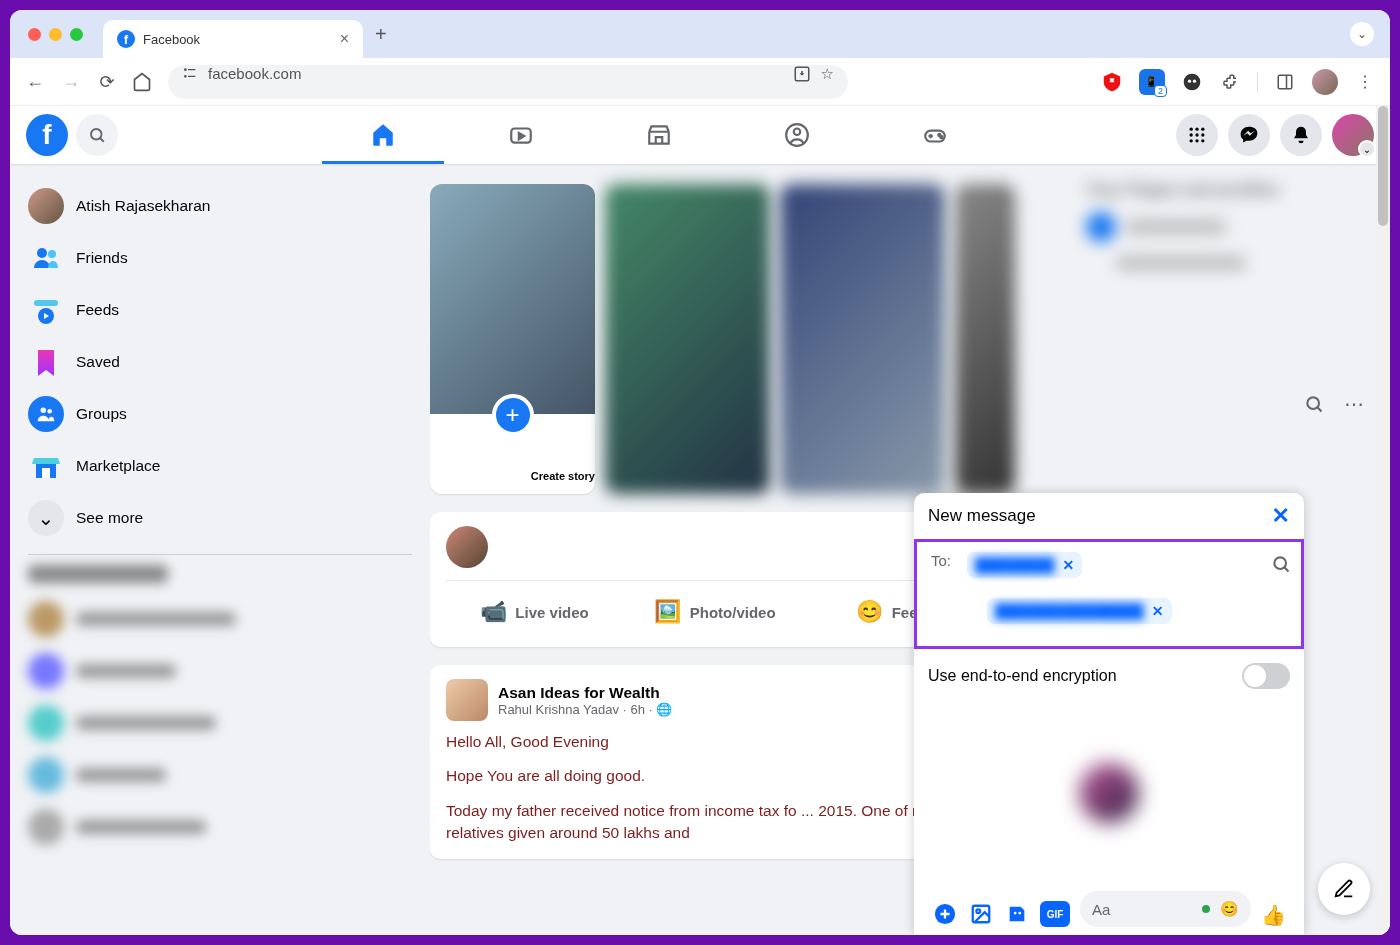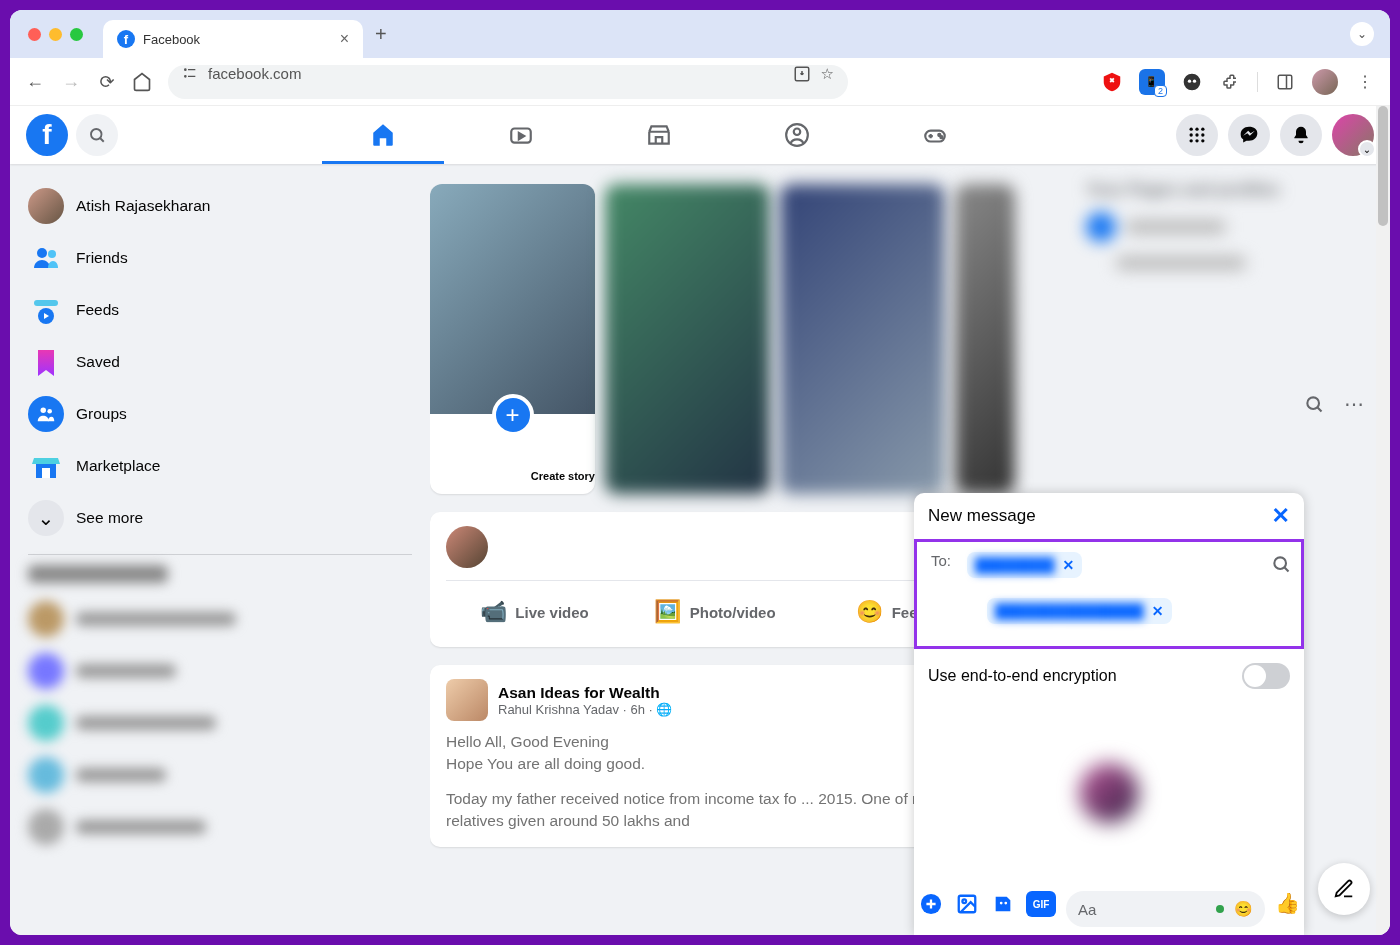--- a/index.html
+++ b/index.html
@@ -58,21 +58,21 @@
 .composer-av{width:42px;height:42px;border-radius:50%;background:linear-gradient(135deg,#c87,#543)}
 .composer-input{flex:1;height:42px;background:#f0f2f5;border-radius:22px;display:flex;align-items:center;padding:0 16px;color:#65676b;font-size:17px}
 .composer-actions{display:flex;padding-top:10px;gap:4px}
 .composer-act{flex:1;display:flex;align-items:center;justify-content:center;gap:8px;padding:8px;border-radius:6px;font-size:15px;font-weight:600;color:#65676b;cursor:pointer}
 .act-icon{font-size:22px}
 .post{background:#fff;border-radius:10px;padding:14px 16px;box-shadow:0 1px 2px rgba(0,0,0,.1);max-width:570px}
 .post-head{display:flex;gap:10px;align-items:center;margin-bottom:10px}
 .post-av{width:42px;height:42px;border-radius:8px;background:linear-gradient(135deg,#eca,#b86)}
 .post-name{font-size:15.5px;font-weight:600;color:#050505}
 .post-meta{font-size:13px;color:#65676b}
-.post-body{font-size:15.5px;color:#737373;line-height:1.45}
+.post-body{font-size:15.5px;color:#7f1d1d;line-height:1.45}
 .rightrail{width:320px;padding:16px;filter:blur(8px)}
 .rr-title{font-size:17px;font-weight:600;color:#65676b;margin-bottom:12px}
 .rr-item{display:flex;gap:10px;align-items:center;margin-bottom:14px}
 .rr-bullet{width:30px;height:30px;border-radius:50%;background:#1877f2}
 .rr-text{height:14px;width:100px;background:#bbb;border-radius:6px}
 .rr-actions{position:absolute;top:228px;right:26px;display:flex;gap:20px;align-items:center}
 .rr-btn{color:#65676b;font-size:20px;cursor:pointer}
 .chat-popup{position:absolute;bottom:0;right:86px;width:390px;background:#fff;border-radius:10px 10px 0 0;box-shadow:0 0 12px rgba(0,0,0,.2);z-index:50}
 .chat-head{display:flex;align-items:center;justify-content:space-between;padding:10px 14px}
 .chat-title{font-size:17px;color:#050505}
@@ -82,21 +82,21 @@
 .chat-chip{background:#e7f3ff;border-radius:8px;padding:5px 8px;display:flex;align-items:center;gap:8px}
 .chip-text{filter:blur(4px);color:#0866ff;font-size:14px}
 .chip-x{color:#0866ff;font-size:14px;cursor:pointer;font-weight:bold}
 .chat-search{position:absolute;right:10px;top:12px;color:#65676b}
 .chat-enc{display:flex;align-items:center;justify-content:space-between;padding:14px}
 .enc-text{font-size:16px;color:#050505}
 .toggle{width:48px;height:26px;background:#ced0d4;border-radius:14px;position:relative;cursor:pointer}
 .toggle::after{content:"";position:absolute;left:2px;top:2px;width:22px;height:22px;background:#fff;border-radius:50%}
 .chat-preview{height:180px;display:flex;align-items:center;justify-content:center;filter:blur(10px)}
 .preview-av{width:60px;height:60px;border-radius:50%;background:linear-gradient(135deg,#b59,#324)}
-.chat-footer{display:flex;align-items:flex-start;gap:10px;padding:8px 4px}
+.chat-footer{display:flex;align-items:flex-end;gap:10px;padding:8px 18px}
 .cf-icon{color:#0866ff;cursor:pointer;width:26px;height:26px;display:flex;align-items:center;justify-content:center}
 .cf-input{flex:1;height:36px;background:#f0f2f5;border-radius:20px;display:flex;align-items:center;padding:0 12px;color:#65676b;font-size:15px;gap:6px}
 .cf-input .dot-green{width:8px;height:8px;border-radius:50%;background:#31a24c;margin-left:auto;margin-right:4px}
 .cf-thumb{color:#0866ff;font-size:20px;cursor:pointer}
 .new-msg-btn{position:absolute;bottom:20px;right:20px;width:52px;height:52px;background:#fff;border-radius:50%;box-shadow:0 2px 8px rgba(0,0,0,.2);display:flex;align-items:center;justify-content:center;color:#050505;cursor:pointer;z-index:40}
 .scrollbar{position:absolute;right:0;top:0;bottom:0;width:14px;background:#f1f1f1}
 .scroll-thumb{position:absolute;top:0;left:2px;right:2px;height:120px;background:#c1c1c1;border-radius:6px}
 svg{display:block}
 </style>
 </head>
@@ -380,21 +380,21 @@
         <div class="post">
           <div class="post-head">
             <div class="post-av"></div>
             <div>
               <div class="post-name">Asan Ideas for Wealth</div>
               <div class="post-meta"><span>Rahul Krishna Yadav</span> · <span>6h</span> · 🌐</div>
             </div>
           </div>
           <div class="post-body">
             <p>Hello All, Good Evening</p>
-            <p style="">Hope You are all doing good.</p>
+            <p style="margin-top:12px">Hope You are all doing good.</p>
             <p style="margin-top:12px">Today my father received notice from income tax fo ... 2015. One of my relatives given around 50 lakhs and</p>
           </div>
         </div>
       </div>
 
       <div class="rightrail">
         <div class="rr-title">Your Pages and profiles</div>
         <div class="rr-item">
             <div class="rr-bullet"></div>
             <div class="rr-text"></div>

